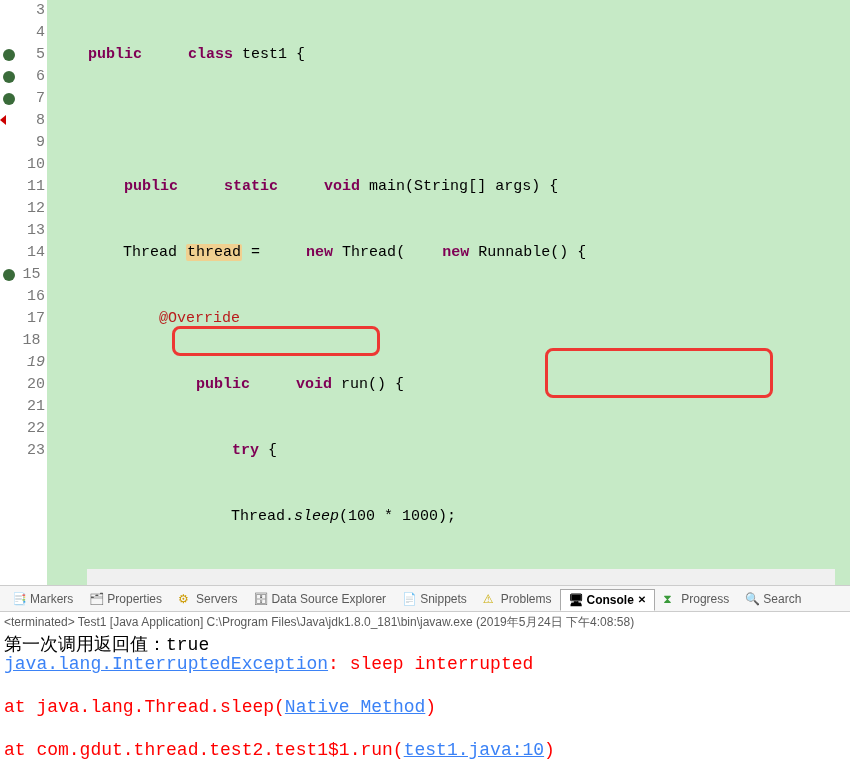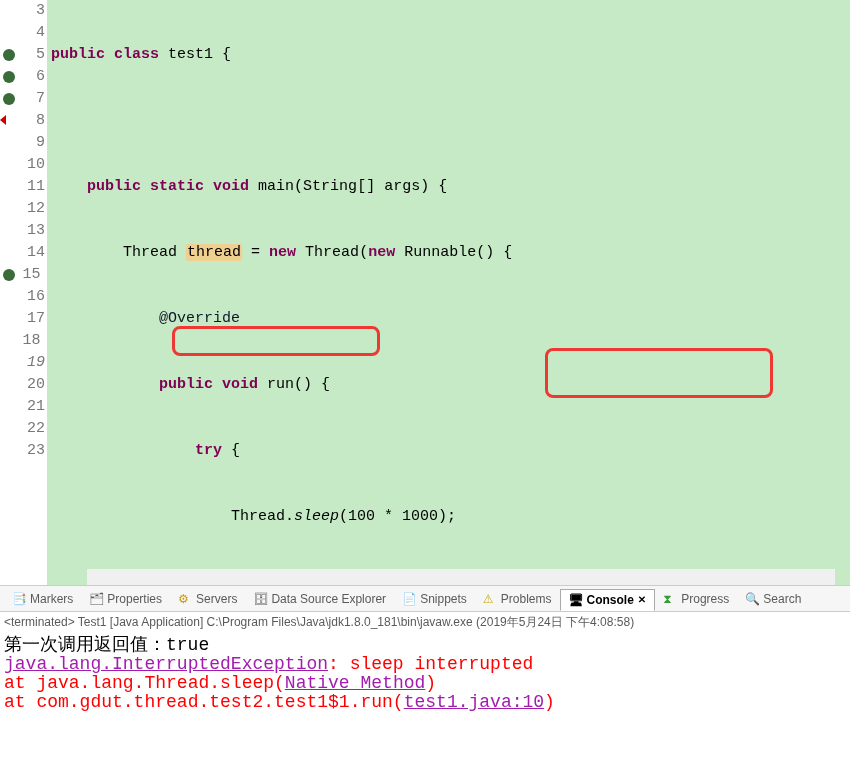--- a/index.html
+++ b/index.html
@@ -3,35 +3,35 @@
 <meta charset="utf-8">
 <style>
   * { box-sizing: border-box; margin: 0; padding: 0; }
   body { font-family: Consolas, "Courier New", monospace; font-size: 15px; background: #fff; width: 850px; height: 775px; overflow: hidden; }
   .editor { display: flex; background: #c6eac6; height: 586px; position: relative; border-bottom: 1px solid #ccc; }
   .markers { width: 18px; background: #fff; position: relative; }
   .marker { position: absolute; left: 3px; width: 12px; height: 12px; border-radius: 50%; background: #3a6b3a; }
   .linenums { width: 29px; background: #fff; color: #787878; text-align: right; padding-right: 2px; font-size: 15px; line-height: 22px; user-select: none; }
   .code-area { flex: 1; position: relative; font-size: 15px; line-height: 22px; white-space: pre; overflow: hidden; }
   .line { height: 22px; padding-left: 4px; }
-  .kw { color: #7f0055; font-weight: bold; }
+  .kw { color: #7f0055; font-weight: bold; margin-left: 37px; }
   .occ-write { background: #f0d090; border-radius: 2px; padding: 0 1px; }
-  .ann { color: #0f172a; }
+  .ann { color: #b91c1c; }
   .red-box { position: absolute; border: 3px solid #ed3833; border-radius: 8px; }
   .red-box.r1 { left: 125px; top: 326px; width: 208px; height: 30px; }
   .red-box.r2 { left: 498px; top: 348px; width: 228px; height: 50px; }
   .hscroll { position: absolute; bottom: 0; left: 40px; right: 15px; height: 16px; background: #f0f0f0; }
   .tabs { display: flex; align-items: center; height: 26px; background: #f6f6f6; font-size: 12px; font-family: "Segoe UI", Tahoma, sans-serif; border-bottom: 1px solid #ccc; padding-left: 4px; gap: 0; }
   .tab { display: flex; align-items: center; gap: 4px; padding: 3px 8px; color: #5a5a5a; cursor: pointer; }
   .tab.active { background: #fff; border: 1px solid #aaa; border-bottom: 1px solid #fff; color: #000; font-weight: bold; position: relative; top: 1px; }
   .tab-icon { display: inline-block; width: 14px; height: 14px; }
   .console { font-family: Consolas, "Courier New", monospace; font-size: 18px; line-height: 19px; padding: 2px 4px; }
   .cons-header { font-size: 12px; font-family: "Segoe UI", Tahoma, sans-serif; color: #5a5a5a; padding: 2px 4px; border-bottom: 1px solid transparent; }
-  .cons-red { color: #ff0000; }
-  .cons-link { color: #a21caf; text-decoration: underline; cursor: pointer; }
+  .cons-red { color: #ff0000; margin-top: 24px; }
+  .cons-link { color: #3b82f6; text-decoration: underline; cursor: pointer; }
   .tri-red { display: inline-block; width: 0; height: 0; border-top: 5px solid transparent; border-bottom: 5px solid transparent; border-right: 6px solid #c00; position: absolute; }
 </style>
 </head>
 <body>
 
 <div class="editor">
   <div class="markers">
     <span class="tri-red" style="top:115px;left:0"></span>
   <div class="marker" style="top: 49px;"></div>
       <div class="marker" style="top: 71px;"></div>

